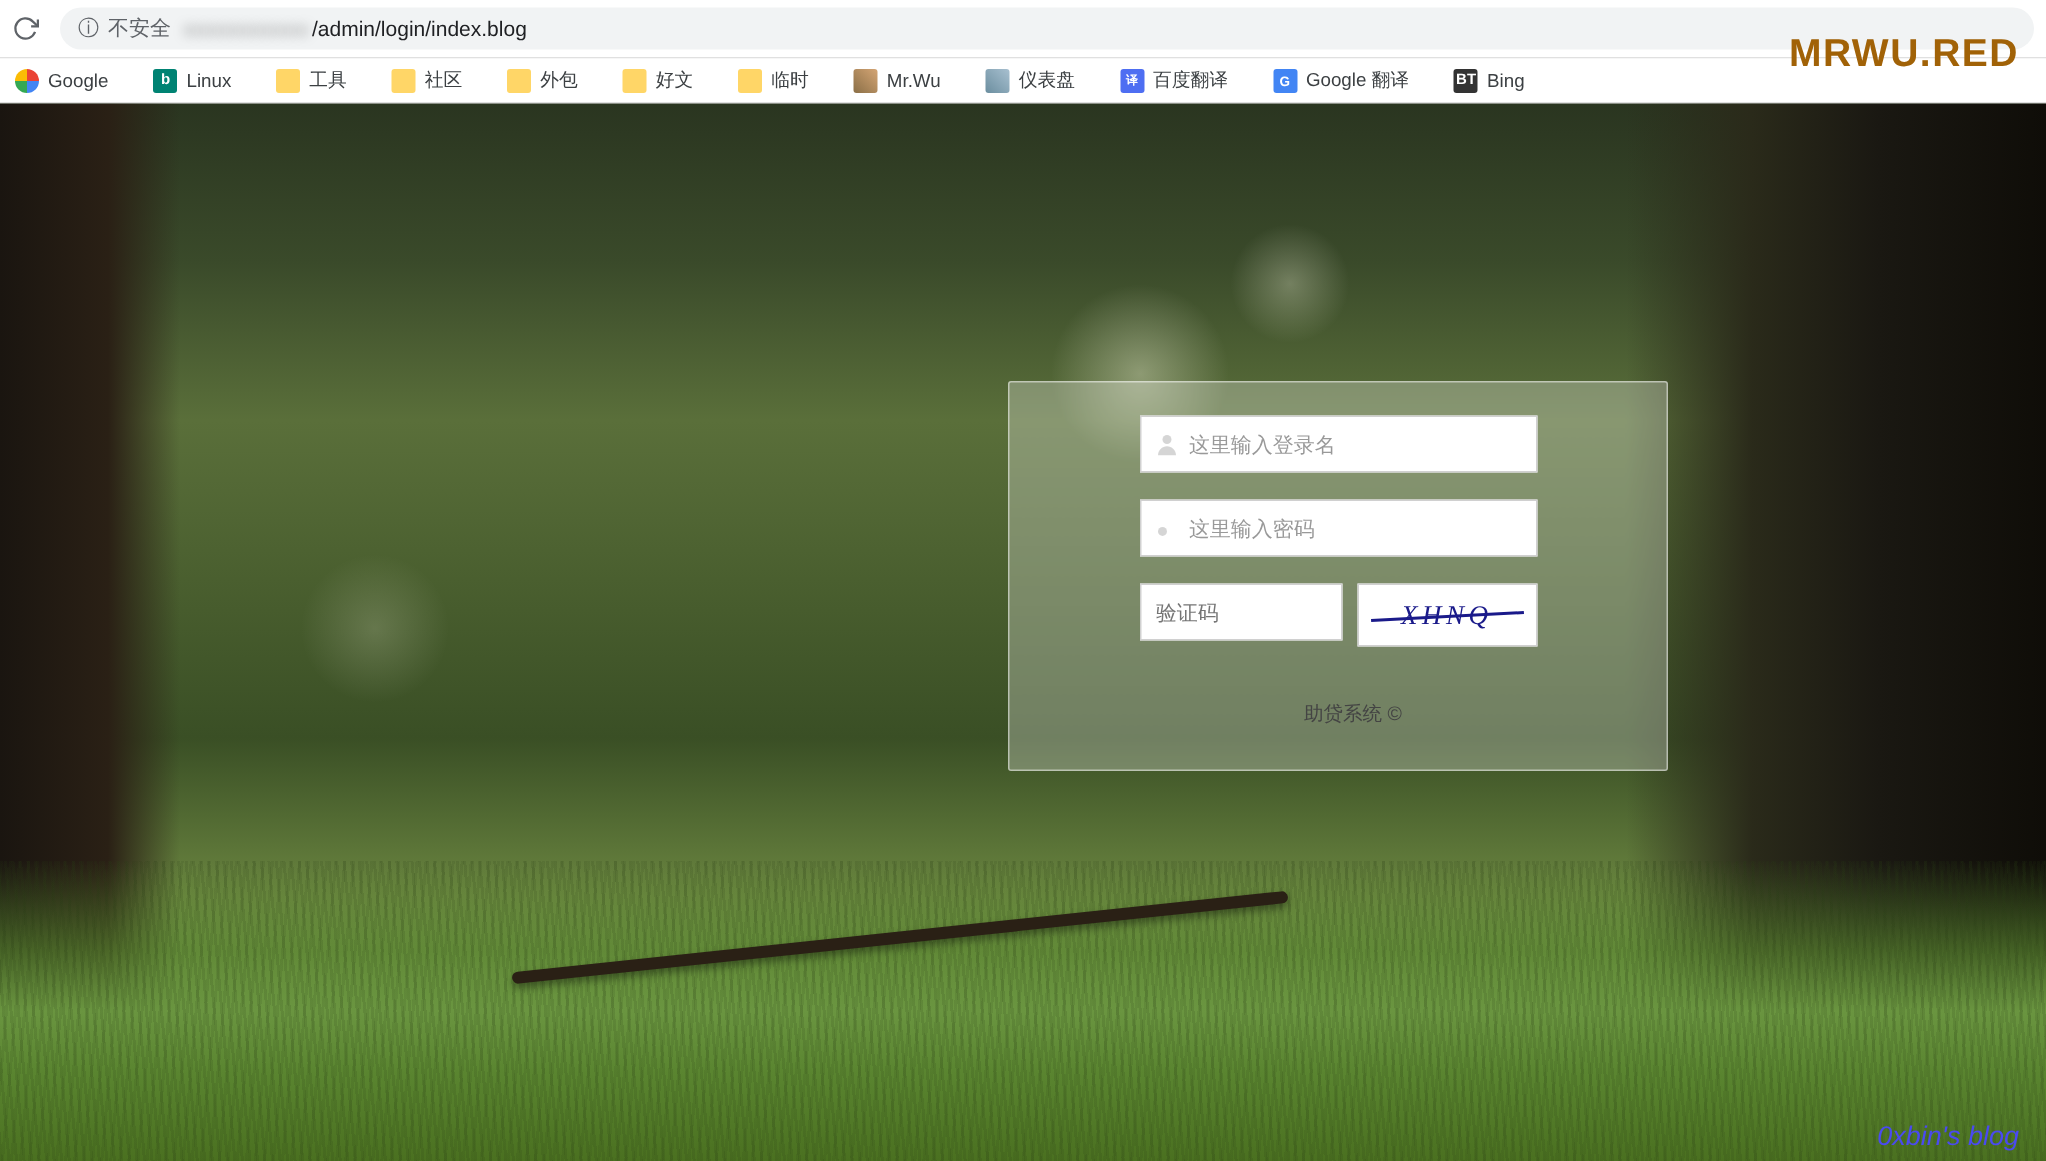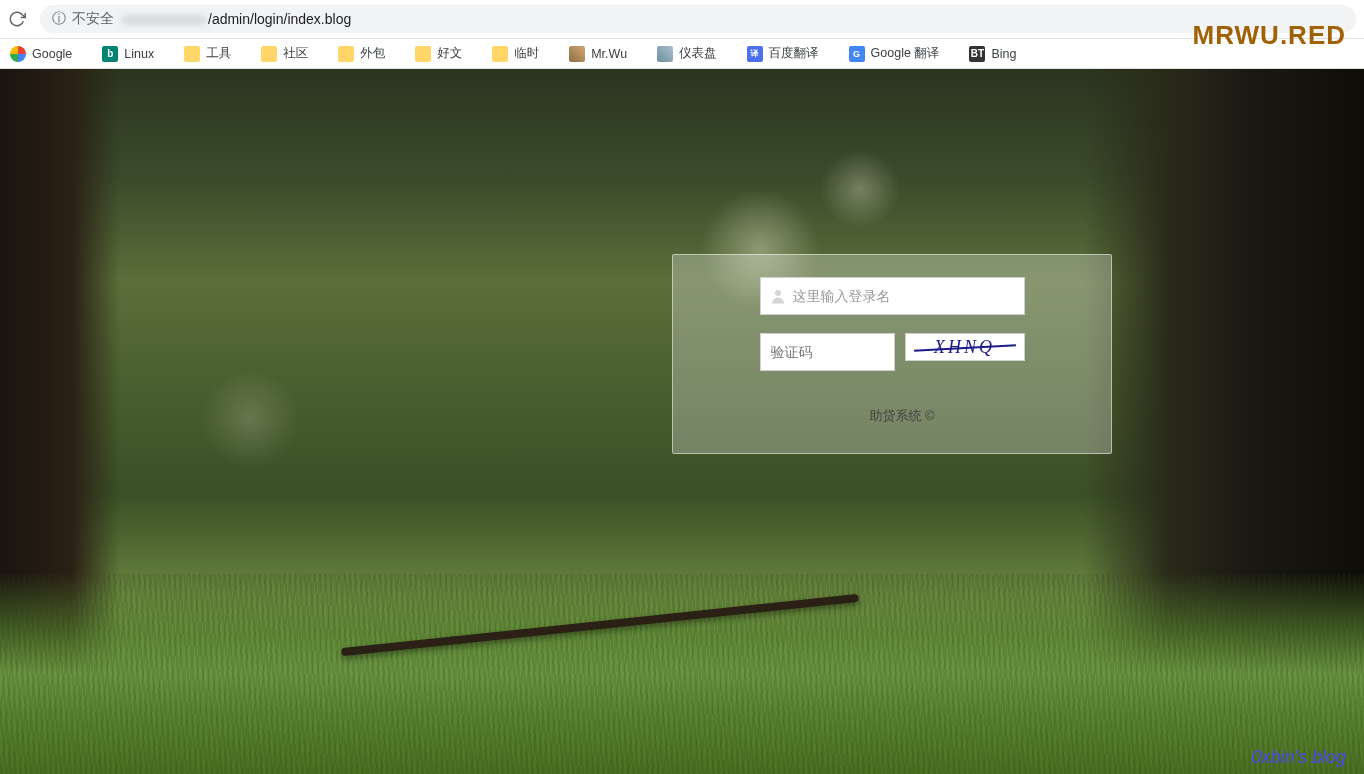--- a/index.html
+++ b/index.html
@@ -175,21 +175,21 @@
 .captcha-row {
   width: 265px;
   display: flex;
   gap: 10px;
 }
 .captcha-input {
   width: 135px; height:38px; background:#fff; border:1px solid #d0d0d0;
   padding:16px 10px; font-size:14px; outline:none;
 }
 .captcha-img {
-  width: 120px; height:28px; background:#fff; border:1px solid #d0d0d0;
+  width: 120px; height:42px; background:#fff; border:1px solid #d0d0d0;
   display:flex; align-items:center; justify-content:center;
   font-family: cursive; font-size:18px; color:#1a1a8a;
   font-style:italic; letter-spacing:3px;
   position:relative; cursor:pointer;text-align:center;
 }
 .captcha-img::before {
   content:""; position:absolute; left:8px; right:8px; top:50%;
   border-top:2px solid #1a1a8a; transform:rotate(-3deg);
 }
 .login-btn {
@@ -295,20 +295,27 @@
     <div class="login-form">
 
       <div class="input-wrap">
         <svg class="input-icon" viewBox="0 0 24 24" fill="#999">
             <circle cx="12" cy="8" r="4"></circle>
             <path d="M4 22c0-4.4 3.6-8 8-8s8 3.6 8 8"></path>
           </svg>
         <input class="input-field" type="text" placeholder="这里输入登录名" style="">
       </div>
 
+      <div class="input-wrap">
+        <svg class="input-icon" viewBox="0 0 24 24" fill="#999">
+            <circle cx="8" cy="15" r="4"></circle>
+            <path d="M10.5 12.5 L21 2 M17 6l3 3"></path>
+          </svg>
+        <input class="input-field" type="password" placeholder="这里输入密码" style="">
+      </div>
 
       <div class="captcha-row">
         <input class="captcha-input" type="text" placeholder="验证码" style="">
         <div class="captcha-img">XHNQ</div>
       </div>
 
     </div>
     <div class="footer-text">助贷系统 ©</div>
   </div>
 

